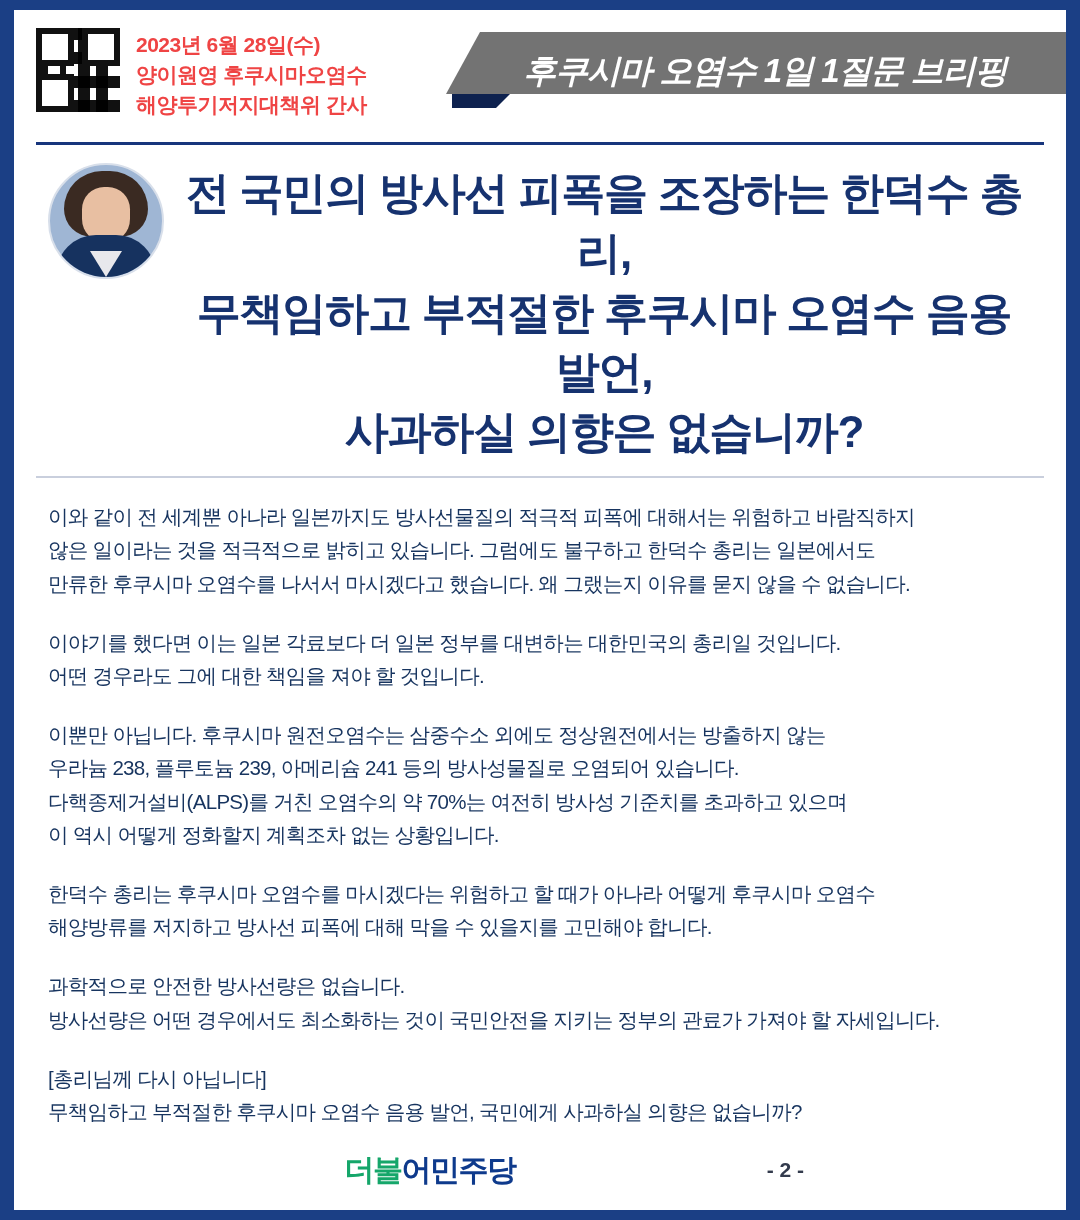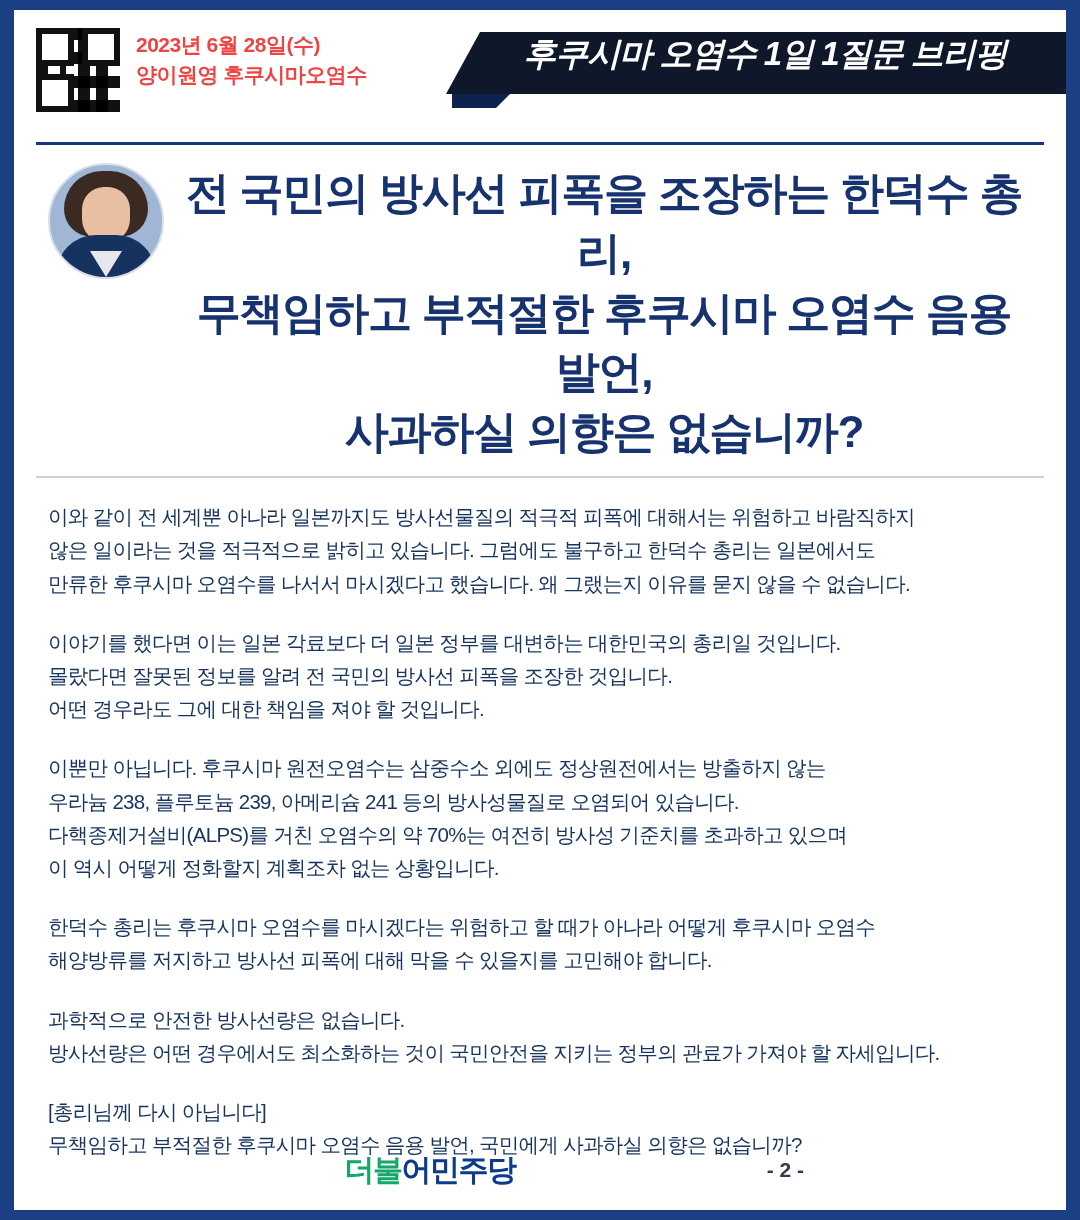--- a/index.html
+++ b/index.html
@@ -79,24 +79,24 @@
     right: 0;
     top: 22px;
     width: 620px;
     height: 74px;
   }
   .ribbon-main {
     position: absolute;
     left: 0; top: 0;
     width: 620px;
     height: 62px;
-    background: #0f172a;
+    background: #737373;
     clip-path: polygon(34px 0, 620px 0, 620px 62px, 0 62px);
     display: flex;
-    align-items: flex-start;
+    align-items: flex-end;
     justify-content: center;
   }
   .ribbon-text {
     color: #ffffff;
     font-size: 33px;
     font-weight: 800;
     letter-spacing: -1px;
     font-style: italic;
     padding-left: 18px;
   }
@@ -219,20 +219,21 @@
 <div class="page">
   <div class="inner">
 
     <div class="header">
       <div class="qr">
         <div class="qr-bl"></div>
       </div>
       <div class="meta">
         <div>2023년 6월 28일(수)</div>
         <div>양이원영 후쿠시마오염수</div>
+        <div>해양투기저지대책위 간사</div>
       </div>
       <div class="ribbon">
         <div class="ribbon-main">
           <span class="ribbon-text">후쿠시마 오염수 1일 1질문 브리핑</span>
         </div>
         <div class="ribbon-tail"></div>
       </div>
     </div>
 
     <div class="hr-top"></div>
@@ -252,21 +253,20 @@
     </div>
 
     <div class="body-text">
       <p class="para">
         <span class="ln">이와 같이 전 세계뿐 아나라 일본까지도 방사선물질의 적극적 피폭에 대해서는 위험하고 바람직하지</span>
         <span class="ln">않은 일이라는 것을 적극적으로 밝히고 있습니다. 그럼에도 불구하고 한덕수 총리는 일본에서도</span>
         <span class="ln">만류한 후쿠시마 오염수를 나서서 마시겠다고 했습니다. 왜 그랬는지 이유를 묻지 않을 수 없습니다.</span>
       </p>
       <p class="para">
         <span class="ln">이야기를 했다면 이는 일본 각료보다 더 일본 정부를 대변하는 대한민국의 총리일 것입니다.</span>
-        <span class="ln">몰랐다면 잘못된 정보를 알려 전 국민의 방사선 피폭을 조장한 것입니다.</span>
         <span class="ln">어떤 경우라도 그에 대한 책임을 져야 할 것입니다.</span>
       </p>
       <p class="para">
         <span class="ln">이뿐만 아닙니다. 후쿠시마 원전오염수는 삼중수소 외에도 정상원전에서는 방출하지 않는</span>
         <span class="ln">우라늄 238, 플루토늄 239, 아메리슘 241 등의 방사성물질로 오염되어 있습니다.</span>
         <span class="ln">다핵종제거설비(ALPS)를 거친 오염수의 약 70%는 여전히 방사성 기준치를 초과하고 있으며</span>
         <span class="ln">이 역시 어떻게 정화할지 계획조차 없는 상황입니다.</span>
       </p>
       <p class="para">
         <span class="ln">한덕수 총리는 후쿠시마 오염수를 마시겠다는 위험하고 할 때가 아나라 어떻게 후쿠시마 오염수</span>

